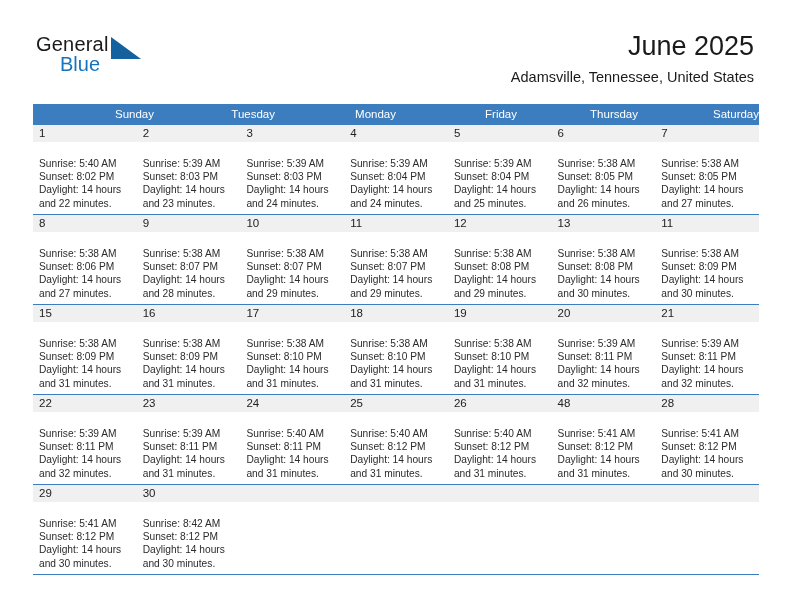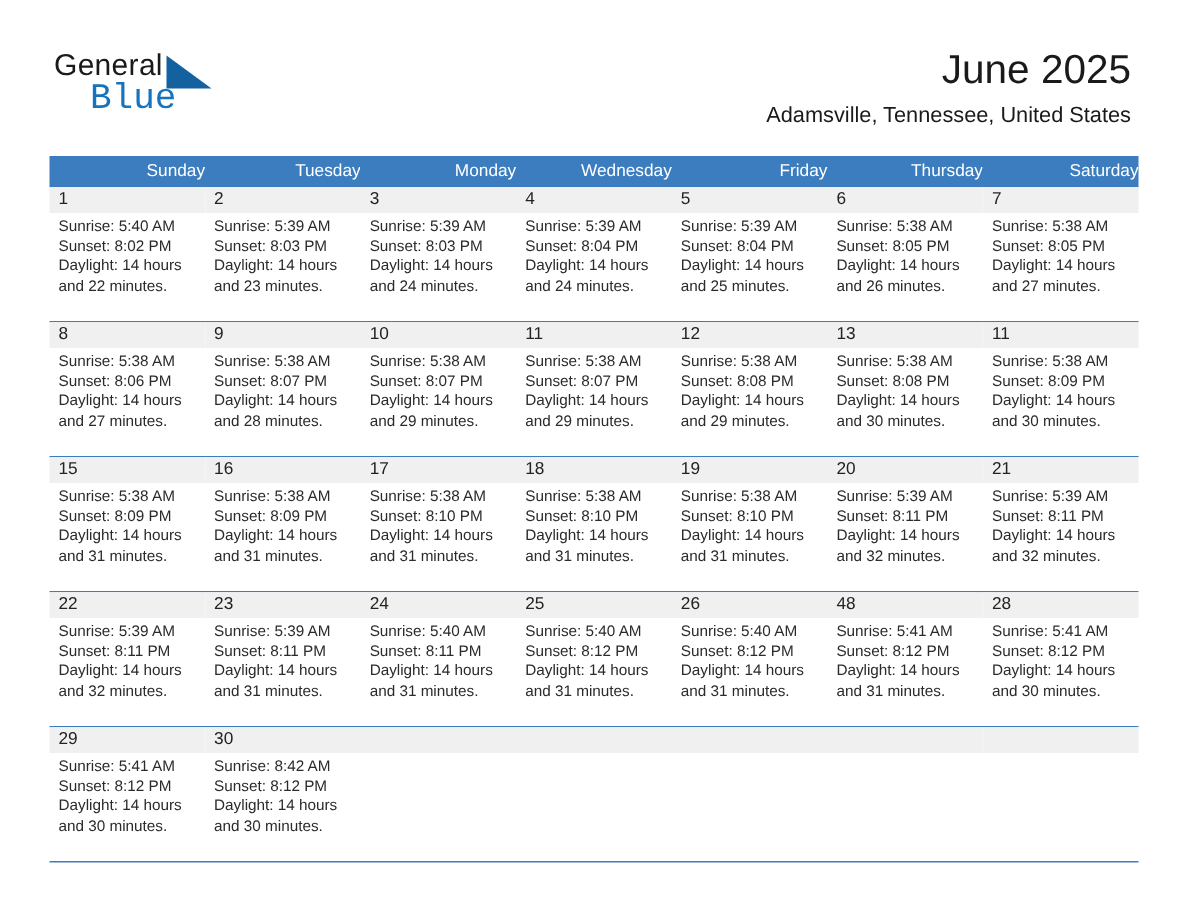--- a/index.html
+++ b/index.html
@@ -43,23 +43,23 @@
     top: 0;
     font-size: 20px;
     letter-spacing: 0.2px;
     color: #1a1a1a;
     font-family: "Liberation Sans", sans-serif;
   }
   .logo-blue {
     position: absolute;
     left: 24px;
     top: 20px;
-    font-size: 24px;
+    font-size: 20px;
     color: #1673be;
-    font-family: Liberation Mono, monospace;
+    font-family: Liberation Sans, sans-serif;
     text-align: right;
   }
   .logo-tri {
     position: absolute;
     left: 75px;
     top: 4px;
     width: 0;
     height: 0;
     border-left: 30px solid #13619f;
     border-top: 22px solid transparent;
@@ -132,21 +132,21 @@
     background: #f0f0f0;
     padding-left: 6px;
     font-size: 11.5px;
     color: #222222;
     box-sizing: border-box;
   }
   .cell.empty .datenum {
     background: #f0f0f0;
   }
   .cell .info {
-    padding: 3px 5px 0 6px;
+    padding: 15px 5px 0 6px;
     font-size: 10.2px;
     line-height: 13.2px;
     color: #2b2b2b;
   }
   .cell .info div {
     white-space: nowrap;
   }
 </style>
 </head>
 <body>
@@ -167,21 +167,20 @@
     </div>
 
   </div>
 
   <div class="calendar">
 
     <div class="dow-row">
       <div class="dow">Sunday</div>
       <div class="dow">Tuesday</div>
       <div class="dow">Monday</div>
-      <div class="dow">Wednesday</div>
       <div class="dow">Friday</div>
       <div class="dow">Thursday</div>
       <div class="dow">Saturday</div>
     </div>
 
     <div class="week">
       <div class="cell">
         <div class="datenum">1</div>
         <div class="info">
           <div>Sunrise: 5:40 AM</div>

